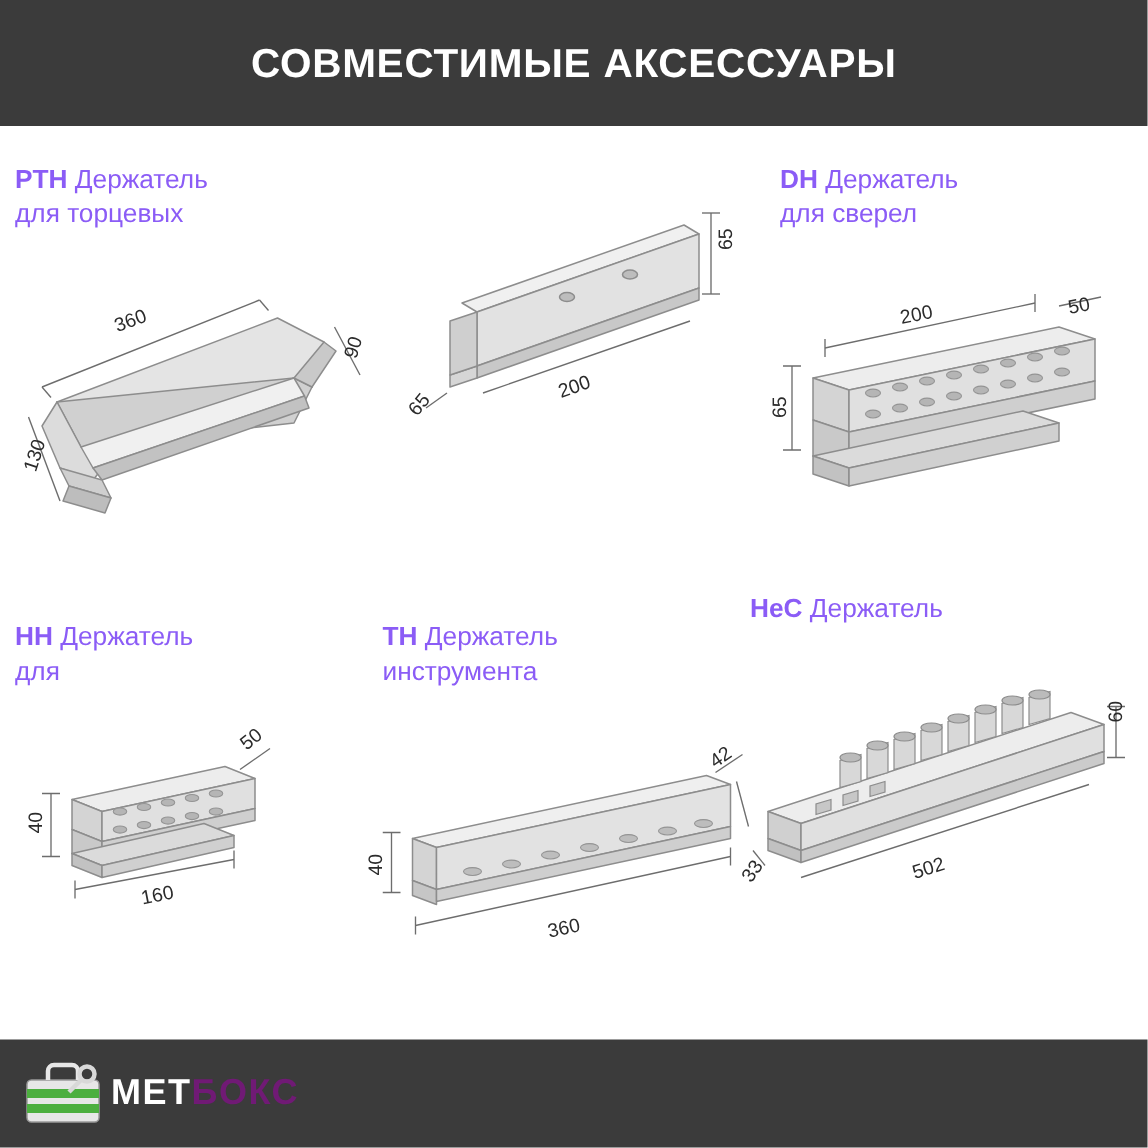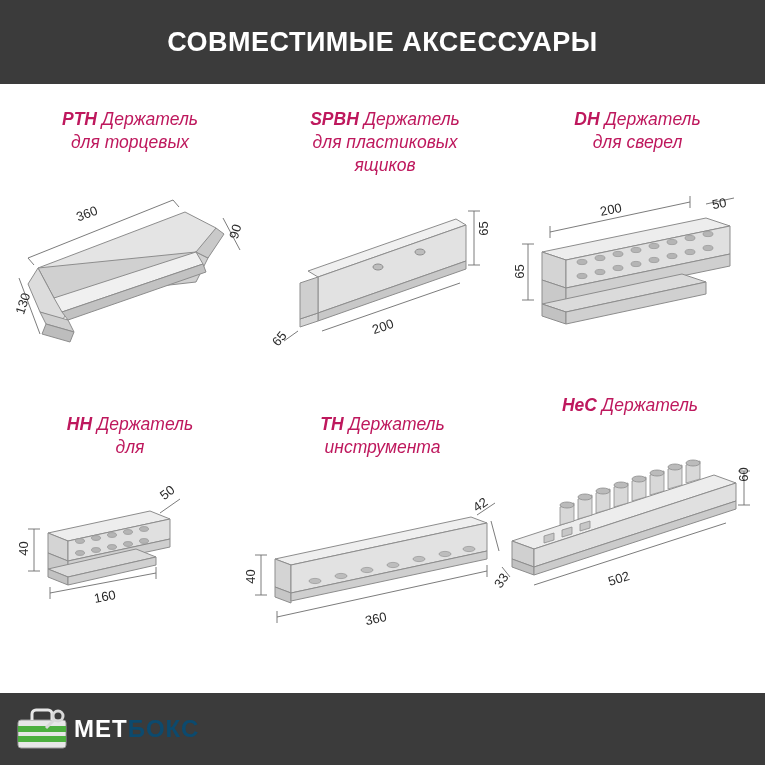--- a/index.html
+++ b/index.html
@@ -26,25 +26,24 @@
     text-align:center;
     font-family:"Liberation Sans", sans-serif;
   }
 
   
   .grid{
     position:absolute;left:0;top:68px;width:765px;height:625px;
   }
   .cell{position:absolute;}
   .caption{
-    text-align:center;
+    text-align:left;
     font-size:17.5px;
     line-height:23px;
-    color:#be185d;
-    font-style:italic;
+    color:#8b5cf6;
   }
   .caption b{font-weight:bold;}
   .art{position:relative;}
 
   
   .dim{
     position:absolute;
     font-size:13px;
     color:#2b2b2b;
     white-space:nowrap;
@@ -60,21 +59,21 @@
     width:180px;height:58px;
     display:flex;align-items:center;
   }
   .logo-box{
     position:relative;width:56px;height:46px;margin-left:6px;
   }
   .logo-text{
     color:#ffffff;font-weight:bold;font-size:24px;letter-spacing:1px;
     margin-left:4px;
   }
-  .logo-text .b{color:#0c4a6e;}
+  .logo-text .b{color:#701a75;}
 </style>
 </head>
 <body>
 
 <div class="page">
 
   <div class="header">
     <div class="header-title">СОВМЕСТИМЫЕ АКСЕССУАРЫ</div>
   </div>
 
@@ -115,26 +114,20 @@
             <line x1="9" y1="106" x2="30" y2="162"></line>
           </g>
         </svg>
         <div class="dim" style="left:66px;top:34px;transform:rotate(-20deg);">360</div>
         <div class="dim" style="left:218px;top:52px;transform:rotate(-73deg);">90</div>
         <div class="dim" style="left:2px;top:124px;transform:rotate(-72deg);">130</div>
       </div>
     </div>
 
     <div class="cell" style="left:260px;top:40px;width:250px;">
-      <div class="caption">
-        <b>SPBH</b>
-        <span>Держатель</span><br>
-        <span>для пластиковых</span><br>
-        <span>ящиков</span>
-      </div>
 
       <div class="art" style="height:170px;margin-top:14px;">
         <svg width="250" height="170" viewBox="0 0 250 170">
           <g stroke="#8d8d8d" stroke-width="1" stroke-linejoin="round">
 
             <polygon points="48,80 196,28 206,34 58,86" fill="#f0f0f0"></polygon>
 
             <polygon points="58,86 206,34 206,70 58,122" fill="#e2e2e2"></polygon>
 
             <polygon points="58,122 206,70 206,78 58,130" fill="#c8c8c8"></polygon>

